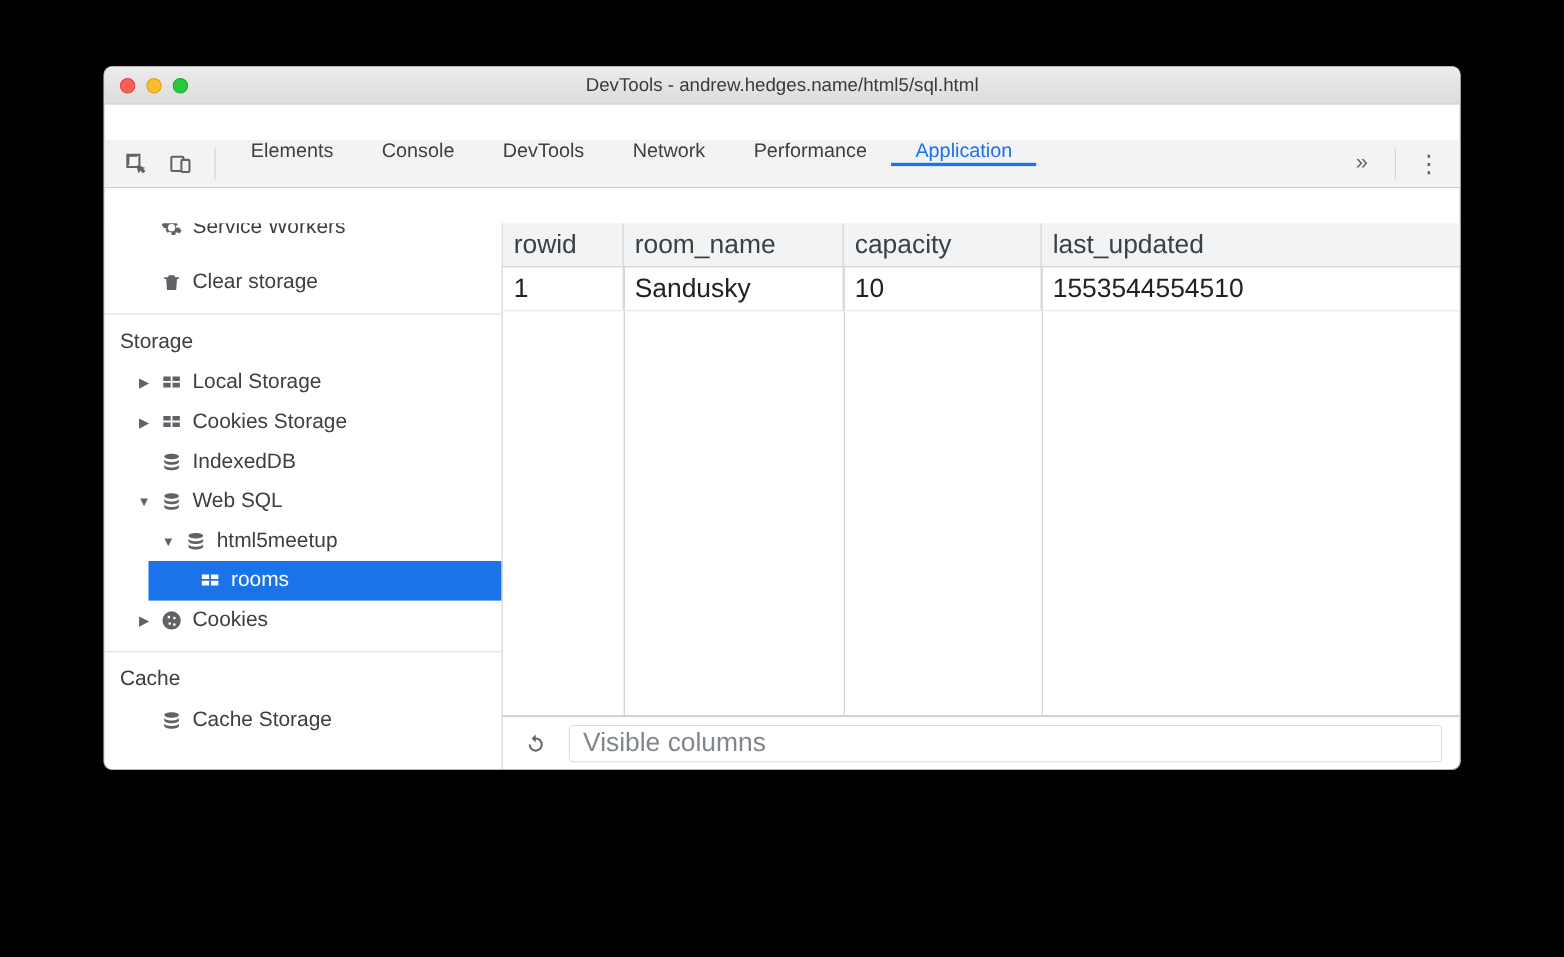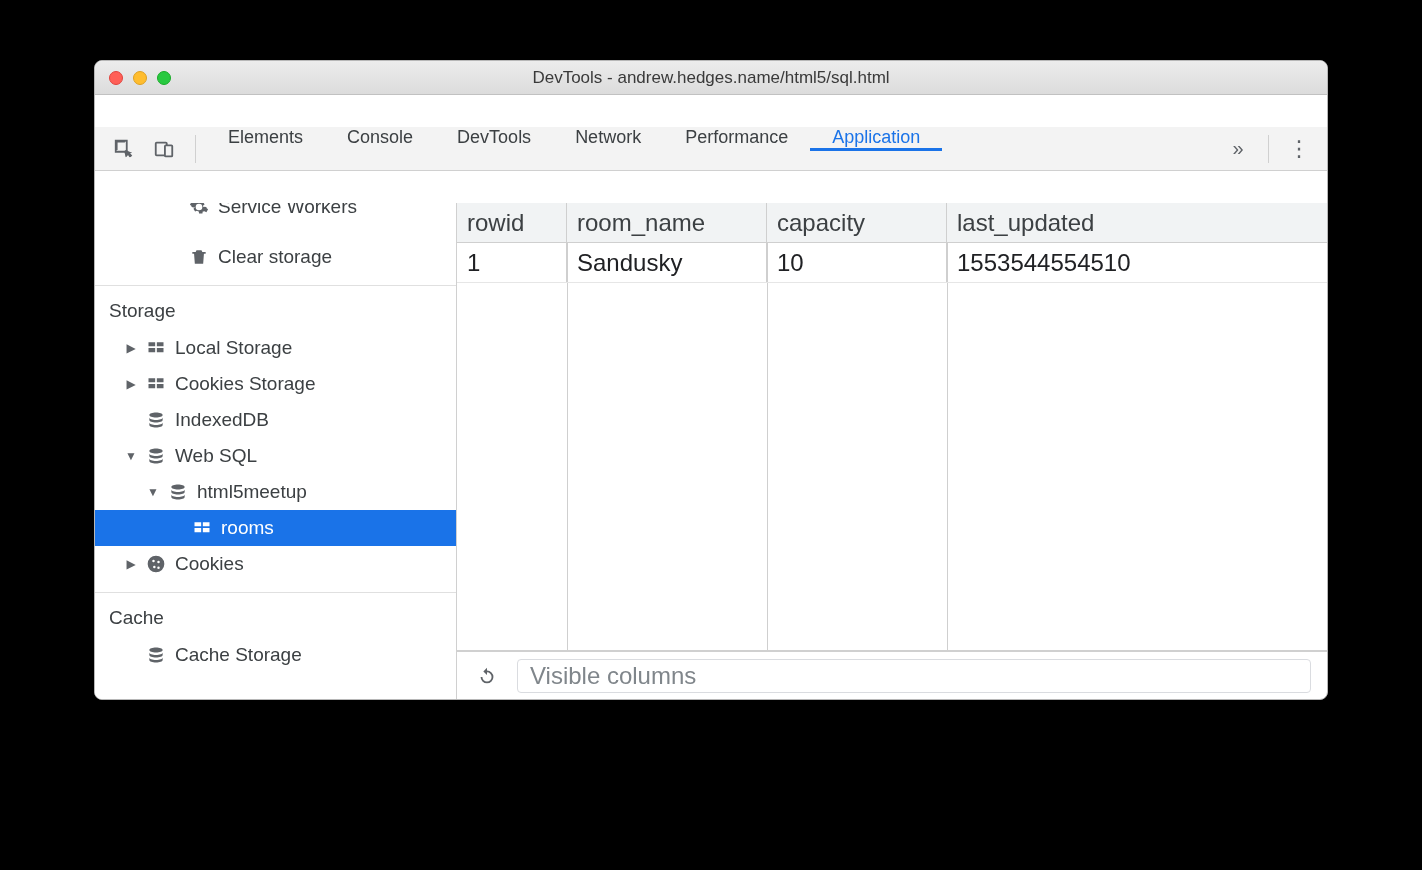--- a/index.html
+++ b/index.html
@@ -86,21 +86,21 @@
   }
   .tree-item {
     display:flex; align-items:center; gap:8px; height:36px; padding-left:18px;
     cursor:pointer; white-space:nowrap; overflow:hidden;
   }
   .tree-item .tri {
     width:12px; text-align:center; color:#5f6368; font-size:12px; flex:0 0 12px;
   }
   .tree-item.depth1 { padding-left:30px; }
   .tree-item.depth2 { padding-left:52px; }
-  .tree-item.depth3 { padding-left:96px; }
+  .tree-item.depth3 { padding-left:45px;margin-left:40px; }
   .tree-item.selected { background:#1a73e8; color:#fff; }
   .tree-item.selected .tree-icon-path { fill:#fff; }
   .tree-icon { width:22px; height:22px; flex:0 0 22px; display:flex; align-items:center; justify-content:center; }
   .tree-icon svg { width:20px; height:20px; }
   .tree-icon-path { fill:#5f6368; }
   .cut-top {
     height:36px; overflow:hidden; position:relative;
   }
   .cut-top .tree-item { position:relative; top:-14px; }
   .main {
@@ -179,21 +179,21 @@
     </div>
     <div class="tab-more">»</div>
     <div class="divider"></div>
     <div class="kebab">⋮</div>
   </div>
 
   <div class="body">
 
     <div class="sidebar">
 
-      <div class="side-section" style="border-top:none;padding-left:43px;">
+      <div class="side-section" style="border-top:none;">
         <div class="cut-top">
           <div class="tree-item depth1">
             <span class="tri"></span>
             <span class="tree-icon">
               <svg viewBox="0 0 24 24">
                   <path class="tree-icon-path" d="M12 8a4 4 0 100 8 4 4 0 000-8zm9 4a7 7 0 01-.1 1.2l2 1.6-2 3.4-2.4-1a7 7 0 01-2 .1l-.4 2.6h-4l-.4-2.6a7 7 0 01-2-.9l-2.4 1-2-3.4 2-1.6A7 7 0 013 12a7 7 0 01.1-1.2l-2-1.6 2-3.4 2.4 1a7 7 0 012-.9L7.9 3h4l.4 2.6a7 7 0 012 .9l2.4-1 2 3.4-2 1.6c.1.4.1.8.1 1.2z"></path>
                 </svg>
             </span>
             <span>Service Workers</span>
           </div>

